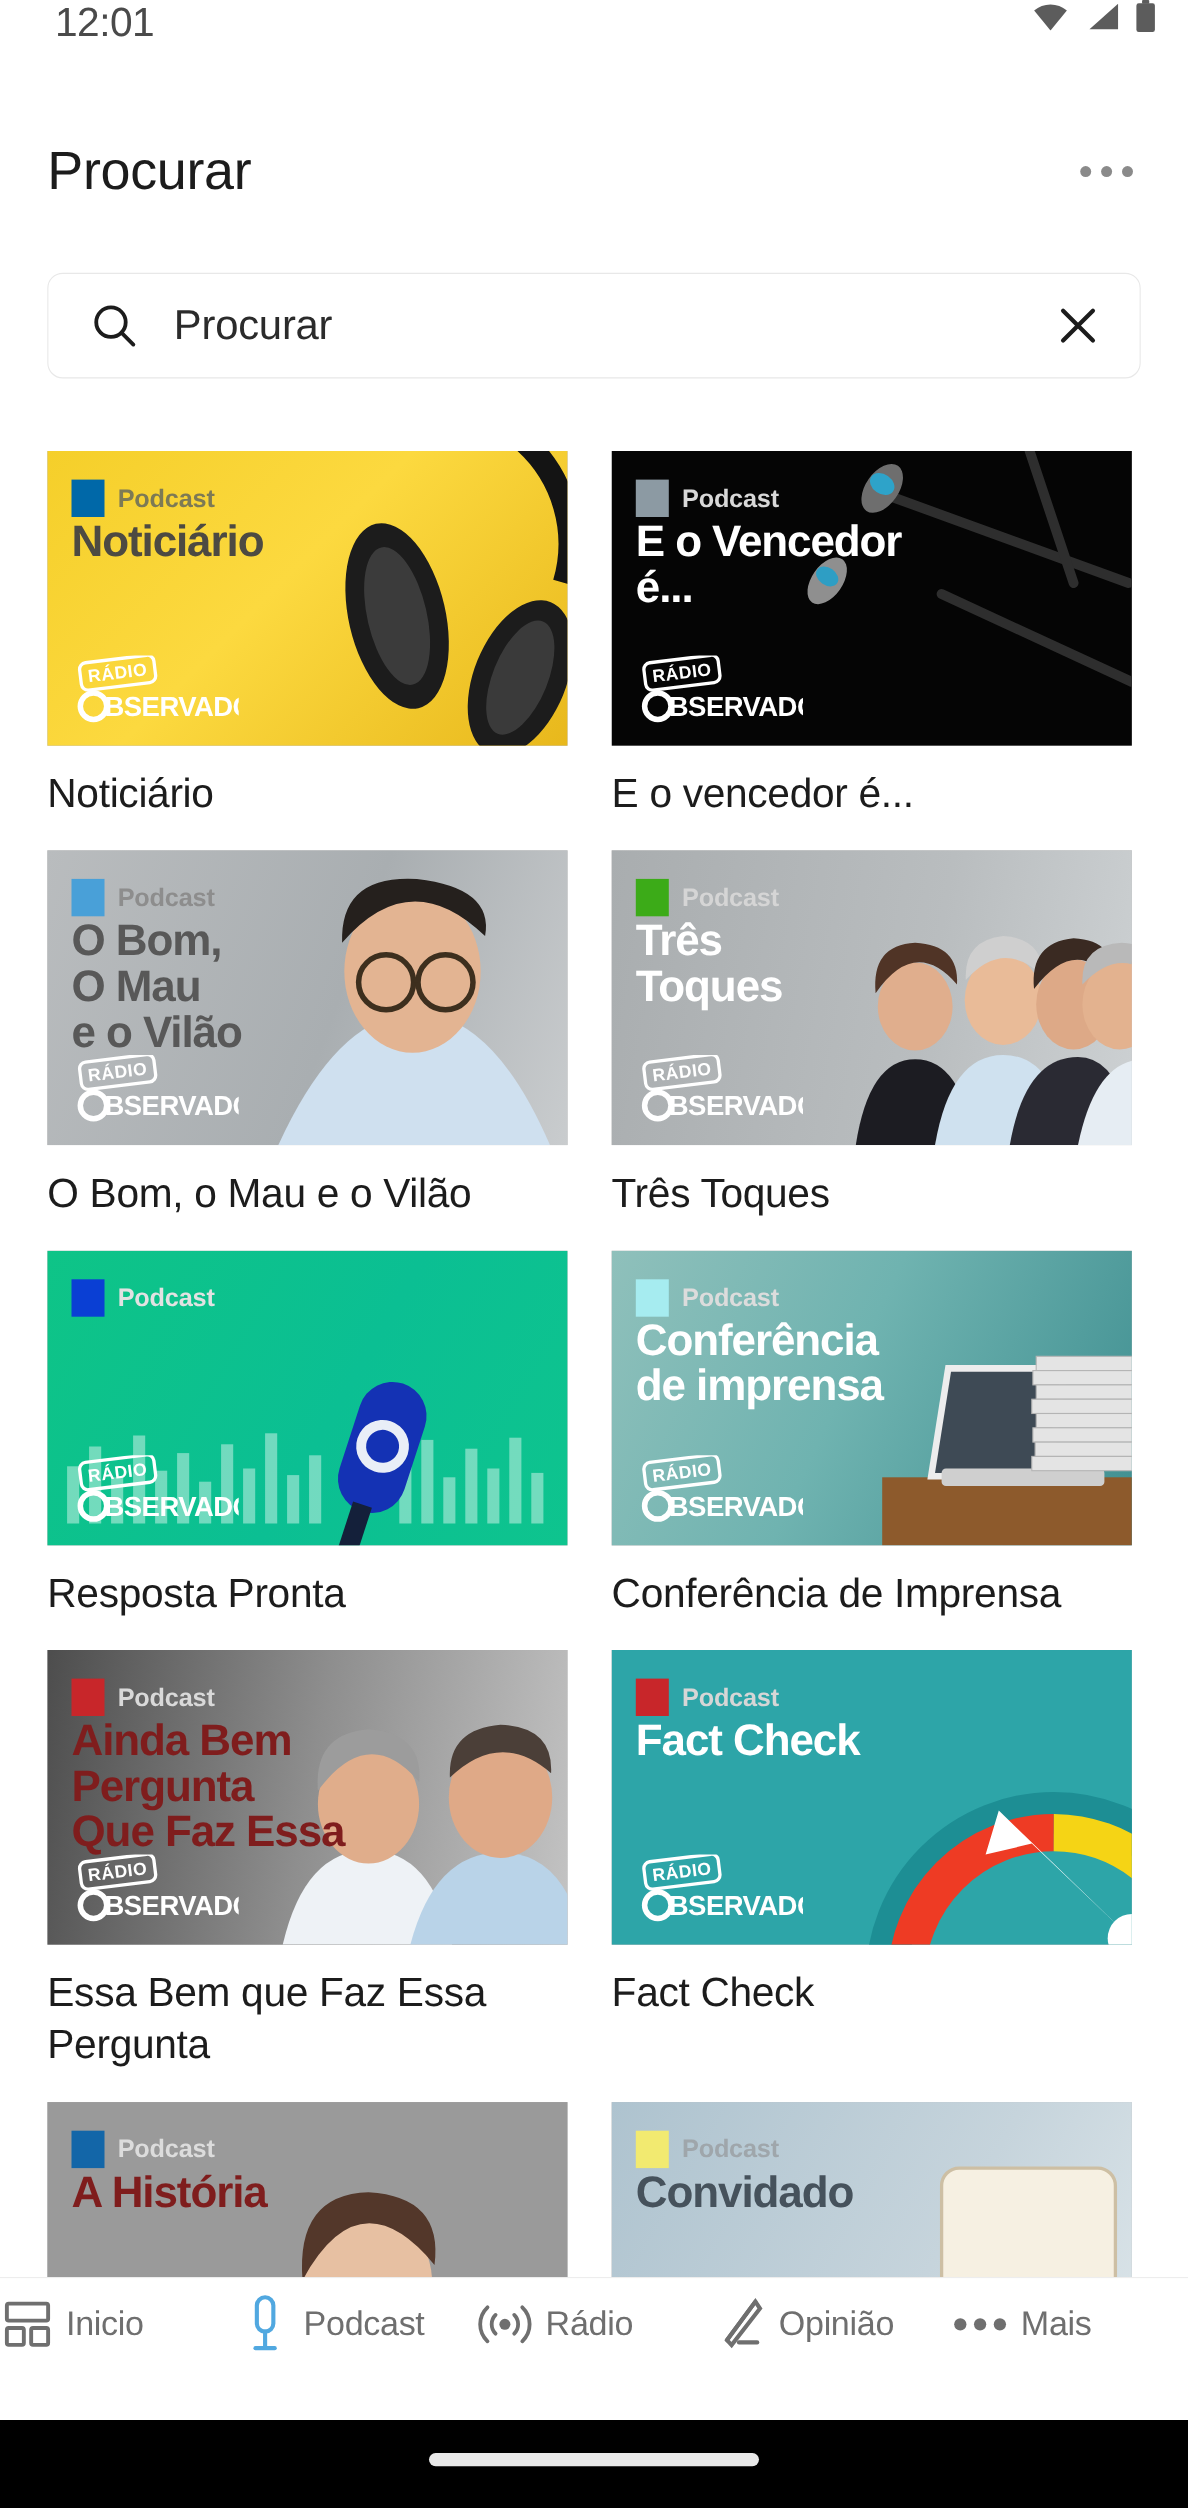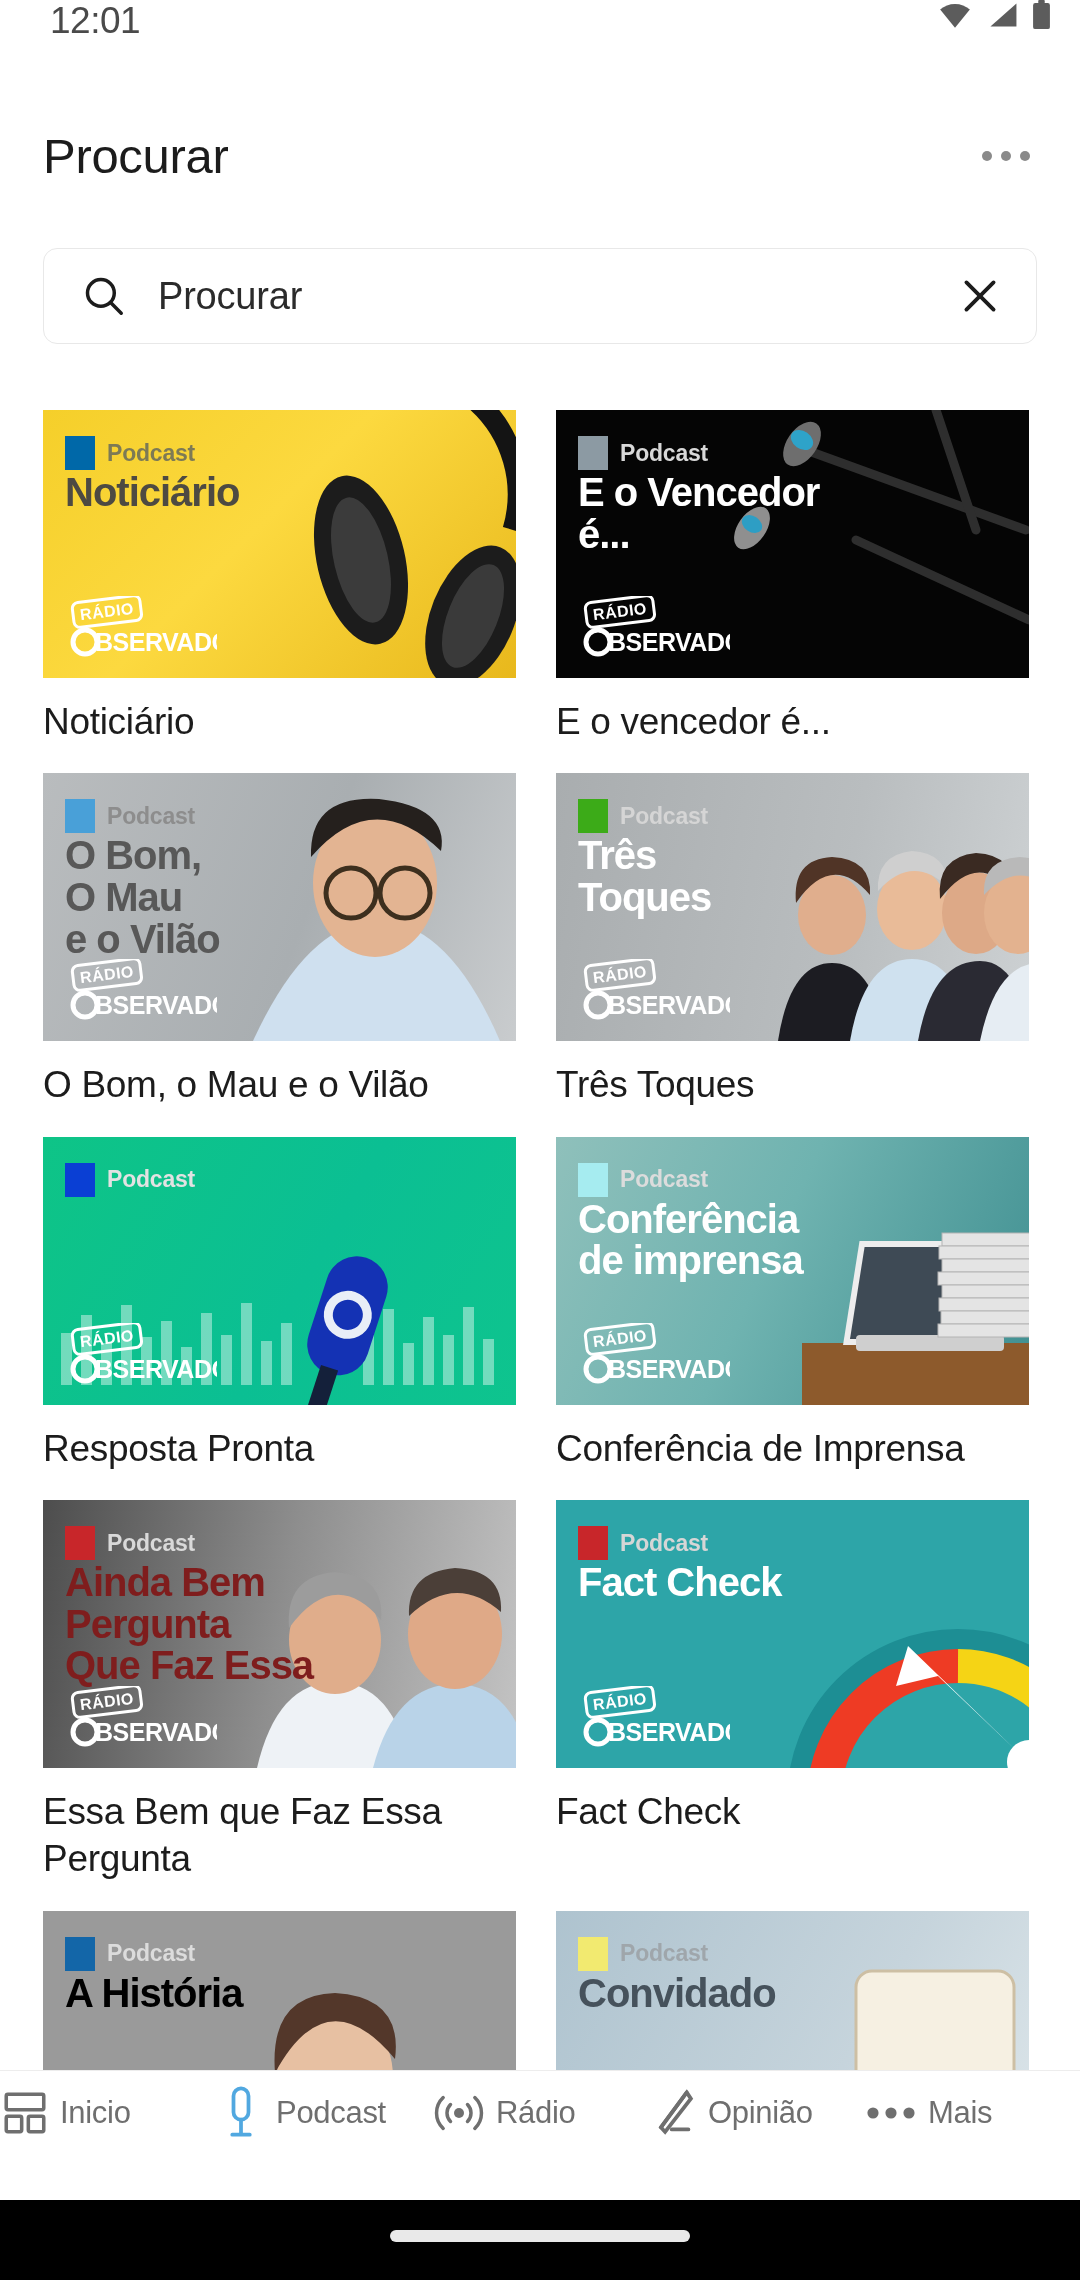--- a/index.html
+++ b/index.html
@@ -459,21 +459,21 @@
        <path d="M232 162 q52 -96 120 -14 q8 -62 -60 -66 q-66 2 -60 80 Z" fill="#53372a"></path>
        <g fill="#3c2a20">
          <ellipse cx="266" cy="166" rx="10" ry="7"></ellipse>
          <ellipse cx="320" cy="166" rx="10" ry="7"></ellipse>
        </g>
      </svg>
         <div class="badge-row">
           <span class="badge-sq" style="background:#1366a8"></span>
           <span class="badge-tx" style="color:#dcdcdc">Podcast</span>
         </div>
-        <div class="art-title" style="color:#000000">
+        <div class="art-title" style="color:#7f1d1d">
               <div>A História</div>
             </div>
 
       </div>
 
     </div>
     <div class="cell">
       <div class="art">
         <div class="bg" style="background:linear-gradient(120deg,#aec3cf 0%,#c6d4dc 60%,#dde6ea 100%)"></div>
      <svg class="ov" viewBox="0 0 473 268" preserveAspectRatio="none">

